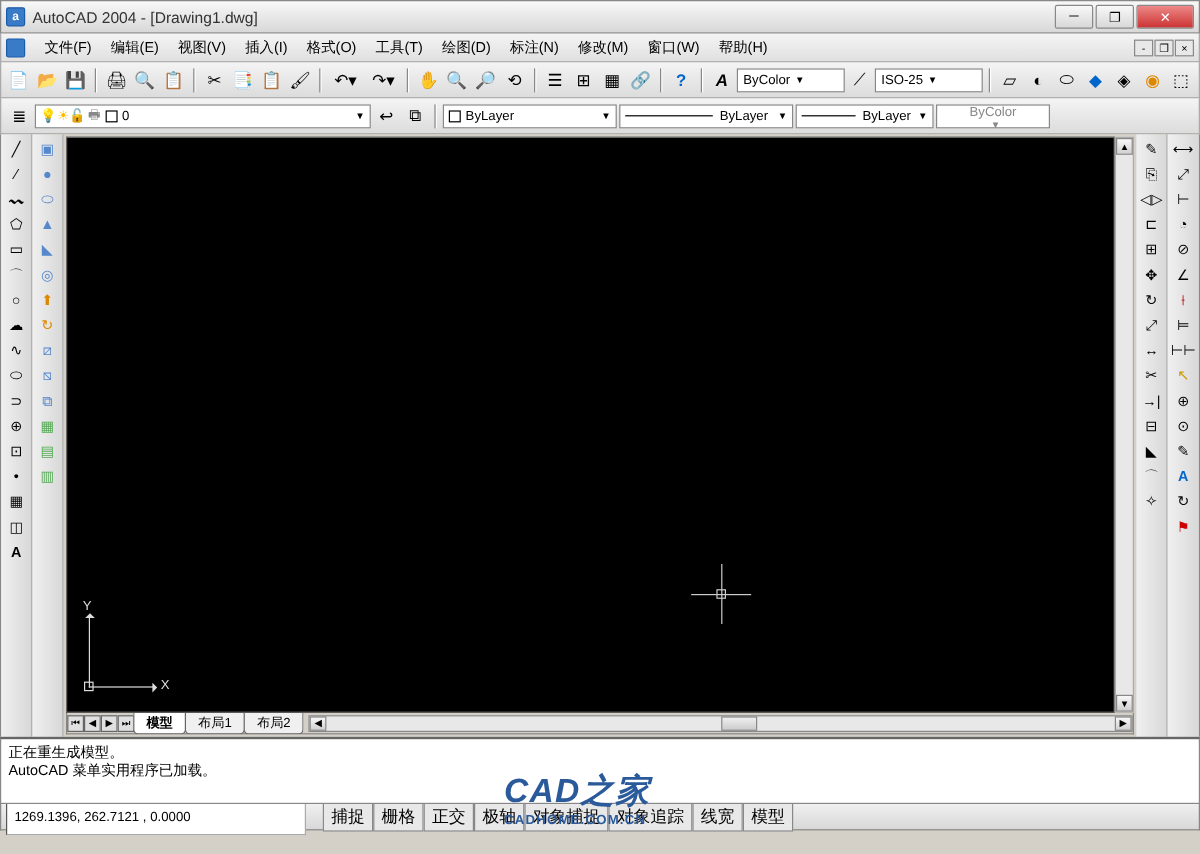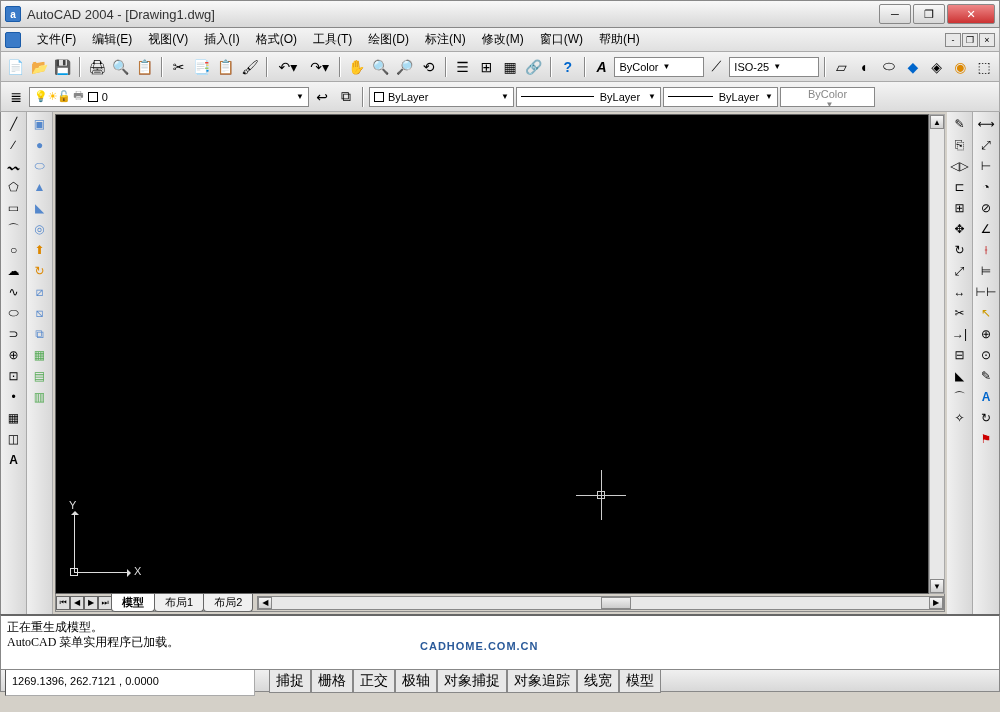--- a/index.html
+++ b/index.html
@@ -45,21 +45,21 @@
 .scrollbar-v .top { position: absolute; top: 0; }
 .scrollbar-v .bot { position: absolute; bottom: 0; }
 .tabs-row { height: 18px; display: flex; align-items: center; background: #d4d0c8; border: 1px solid #888; border-top: none; }
 .tab-nav { display: flex; }
 .tab-nav .tbtn-sm { width: 14px; height: 14px; border: 1px solid #666; background: #e0e0e0; font-size: 8px; display: flex; align-items: center; justify-content: center; cursor: pointer; }
 .tab { padding: 1px 10px; border: 1px solid #666; background: #f0f0f0; font-size: 11px; cursor: pointer; margin-left: -1px; border-radius: 0 0 4px 4px; border-top: none; }
 .tab.active { background: #fff; font-weight: bold; }
 .scrollbar-h { flex: 1; height: 14px; background: #e8e8e8; border: 1px solid #888; margin-left: 4px; position: relative; display: flex; }
 .scrollbar-h .thumb { position: absolute; left: 50%; width: 30px; height: 12px; background: linear-gradient(to bottom, #f0f0f0, #ccc); border: 1px solid #888; }
 .scrollbar-h .scroll-btn { height: 12px; width: 14px; }
-.cmdarea { height: 56px; background: white; border: 1px solid #888; border-top: 2px solid #666; padding: 4px 6px; font-family: Liberation Serif, serif; font-size: 12px; line-height: 15px; overflow: hidden; position: relative; }
+.cmdarea { height: 56px; background: white; border: 1px solid #888; border-top: 2px solid #666; padding: 4px 6px; font-family: Liberation Sans, sans-serif; font-size: 12px; line-height: 15px; overflow: hidden; position: relative; }
 .statusbar { height: 22px; background: linear-gradient(to bottom, #f0f0f0, #d8d8d8); border: 1px solid #888; border-top: none; display: flex; align-items: center; font-size: 11px; }
 .coord-box { width: 250px; padding: 0 6px; border-right: 1px solid #aaa; height: 30px; display: flex; align-items: center; background: #fff; border: 1px inset #aaa; margin: 0 4px; }
 .status-btns { display: flex; margin-left: 10px; }
 .status-btn { padding: 2px 6px; border: 1px solid #888; background: #e8e8e8; font-size: 14px; cursor: pointer; margin-right: 0px; }
 .watermark { position: absolute; left: 420px; top: 640px; pointer-events: none; z-index: 50; }
 .watermark .big { font-size: 28px; font-weight: bold; color: #2a5a9a; font-style: italic; white-space: nowrap; letter-spacing: 1px; }
 .watermark .sm { font-size: 11px; font-weight: bold; color: #2a5a9a; letter-spacing: 1px; }
 .grey-dd { color: #888; flex-direction: column; }
 .canvas-row { flex: 1; display: flex; }
 </style>
@@ -314,14 +314,15 @@
     <div class="status-btn">正交</div>
     <div class="status-btn">极轴</div>
     <div class="status-btn">对象捕捉</div>
     <div class="status-btn">对象追踪</div>
     <div class="status-btn">线宽</div>
     <div class="status-btn">模型</div>
   </div>
 </div>
 
 <div class="watermark">
+  <div class="big">CAD之家</div>
   <div class="sm">CADHOME.COM.CN</div>
 </div>
 
 </body></html>

